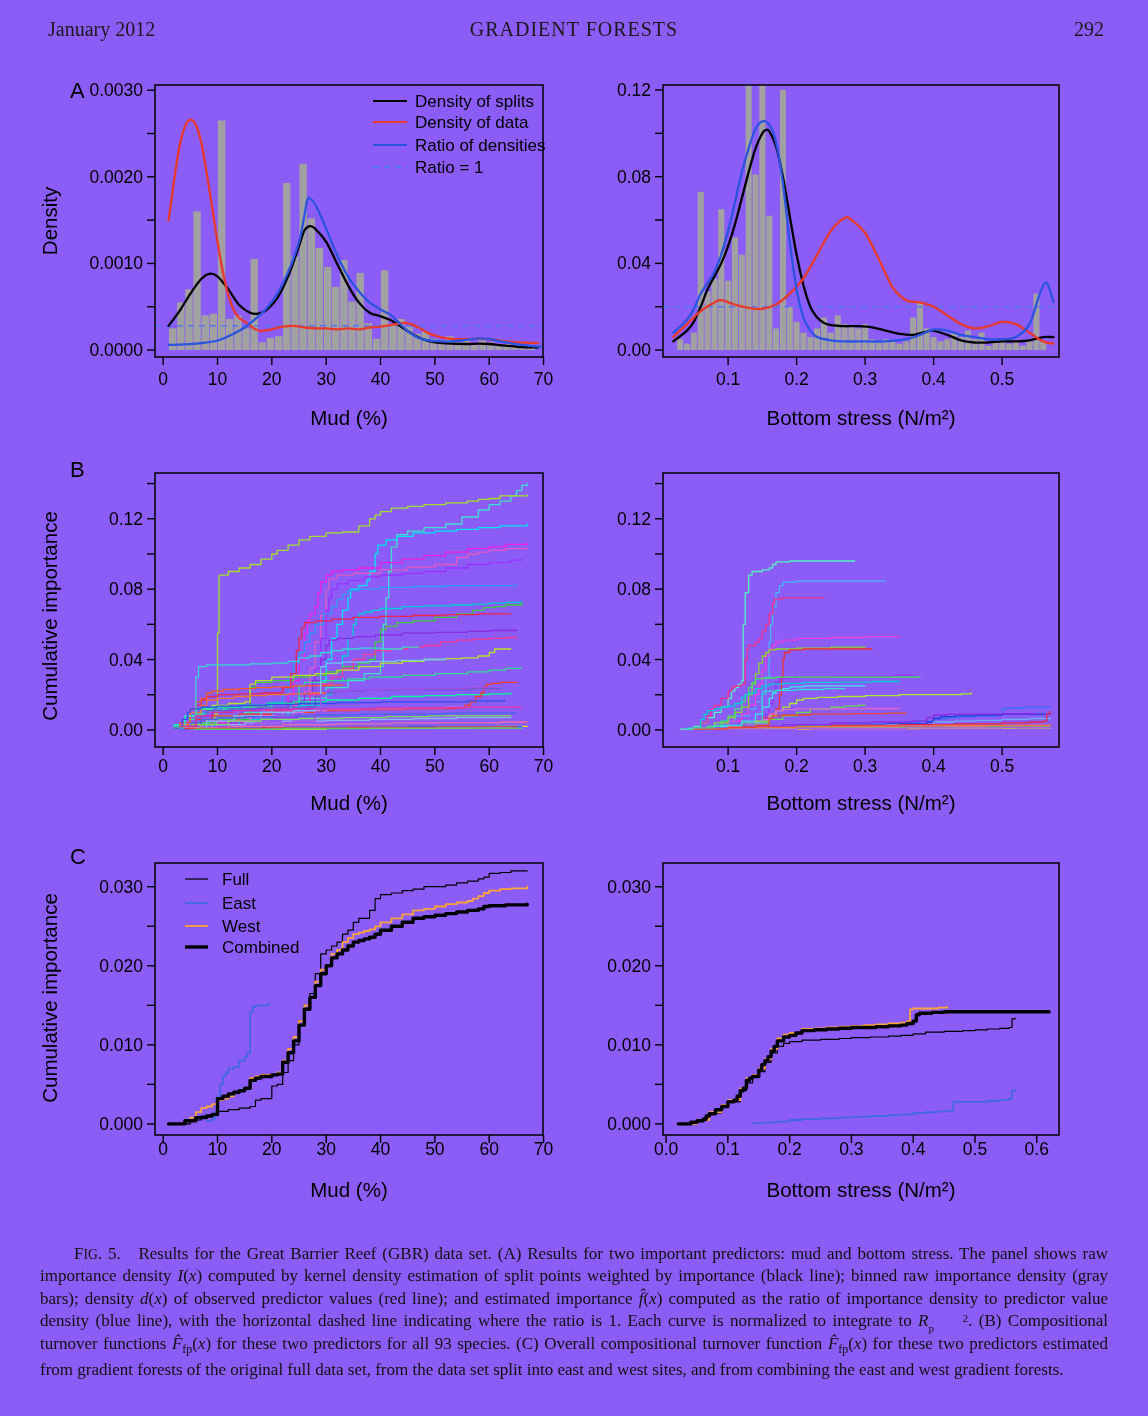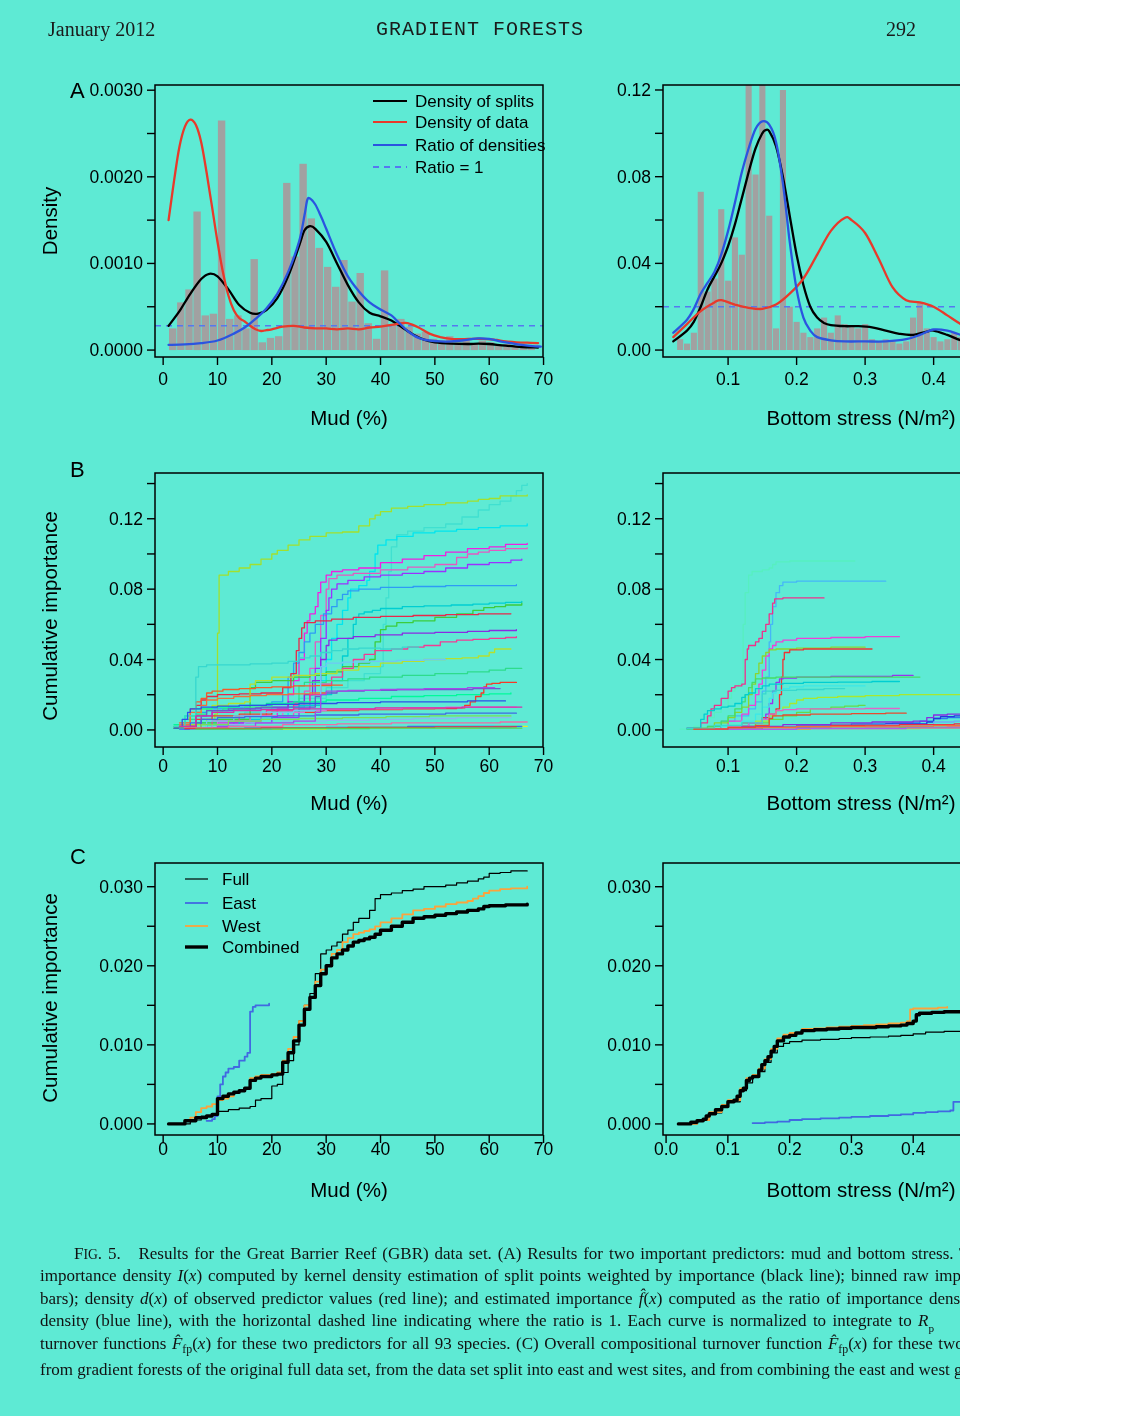--- a/index.html
+++ b/index.html
@@ -1,19 +1,19 @@
 <!DOCTYPE html>
 <html><head>
 <meta charset="utf-8">
 <style>
   html,body{margin:0;padding:0;background:#fff;}
-  #page{position:relative;width:960px;height:1416px;background:#5eead4;font-family:"Liberation Serif",serif;color:#111;overflow:hidden;}
+  #page{position:relative;width:1148px;height:1416px;background:#8b5cf6;font-family:"Liberation Serif",serif;color:#111;overflow:hidden;}
   .hdr{position:absolute;top:18px;font-size:20px;color:#1a1a1a;}
   .hdr-left{left:48px;}
-  .hdr-center{left:0;width:100%;text-align:center;letter-spacing:1px;font-family:Liberation Mono, monospace;}
+  .hdr-center{left:0;width:100%;text-align:center;letter-spacing:1px;}
   .hdr-right{right:44px;}
   .panel{position:absolute;}
   svg text{font-family:"Liberation Sans",sans-serif;fill:#000;}
   #caption{position:absolute;left:40px;top:1243px;width:1068px;font-size:17px;line-height:1.32;text-align:justify;text-indent:34px;color:#111;}
   #caption i{font-style:italic;}
   #caption .smallcaps{font-size:80%;}
   #caption sub{font-size:70%;}
   #caption .rp2{display:inline-block;font-size:66%;line-height:0.85;text-align:left;vertical-align:-0.5em;}
 </style>
 </head>

